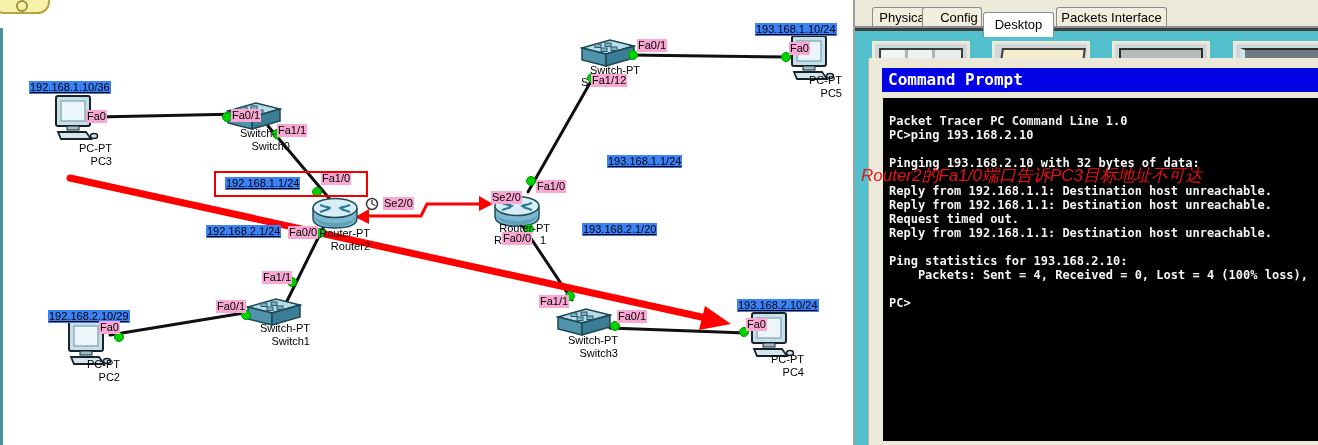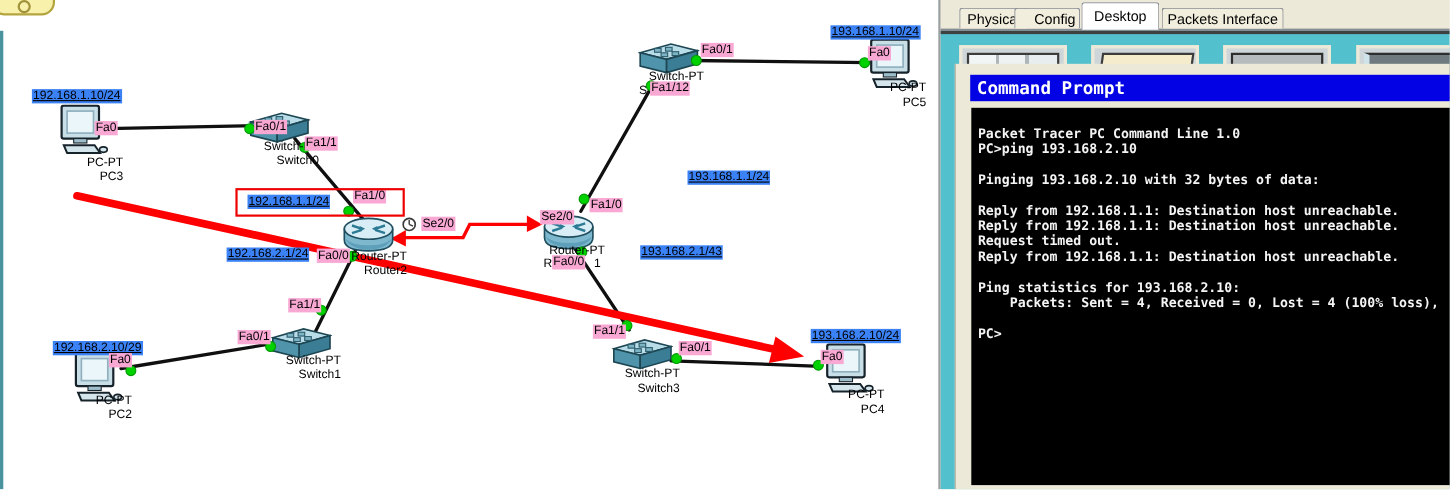--- a/index.html
+++ b/index.html
@@ -135,27 +135,27 @@
         <circle cx="633" cy="55" r="4.5"></circle>
         <circle cx="786" cy="57" r="4.5"></circle>
         <circle cx="531" cy="181" r="4.5"></circle>
         <circle cx="529" cy="229" r="4.5"></circle>
         <circle cx="570" cy="296" r="4.5"></circle>
         <circle cx="615" cy="326" r="4.5"></circle>
         <circle cx="744" cy="332" r="4.5"></circle>
       </g>
     </svg>
 
-    <div class="lbl ip z-labels" style="left:29px;top:81px;">192.168.1.10/24</div>
+    <div class="lbl ip z-labels" style="left:29px;top:81px;">192.168.1.10/36</div>
     <div class="lbl ip z-labels" style="left:225px;top:177px;">192.168.1.1/24</div>
     <div class="lbl ip z-labels" style="left:206px;top:225px;">192.168.2.1/24</div>
     <div class="lbl ip z-labels" style="left:48px;top:310px;">192.168.2.10/29</div>
     <div class="lbl ip z-labels" style="left:755px;top:23px;">193.168.1.10/24</div>
-    <div class="lbl ip z-labels" style="left:625px;top:155px;">193.168.1.1/24</div>
-    <div class="lbl ip z-labels" style="left:582px;top:223px;">193.168.2.1/43</div>
+    <div class="lbl ip z-labels" style="left:607px;top:155px;">193.168.1.1/24</div>
+    <div class="lbl ip z-labels" style="left:582px;top:223px;">193.168.2.1/20</div>
     <div class="lbl ip z-labels" style="left:737px;top:299px;">193.168.2.10/24</div>
 
     <div class="lbl port z-labels" style="left:86px;top:110px;">Fa0</div>
     <div class="lbl port z-labels" style="left:231px;top:109px;">Fa0/1</div>
     <div class="lbl port z-labels" style="left:277px;top:124px;">Fa1/1</div>
     <div class="lbl port z-labels" style="left:321px;top:172px;">Fa1/0</div>
     <div class="lbl port z-labels" style="left:383px;top:197px;">Se2/0</div>
     <div class="lbl port z-labels" style="left:288px;top:226px;">Fa0/0</div>
     <div class="lbl port z-labels" style="left:262px;top:271px;">Fa1/1</div>
     <div class="lbl port z-labels" style="left:216px;top:300px;">Fa0/1</div>
@@ -217,21 +217,21 @@
     <div id="note-icon">
         <div class="ring"></div>
       </div>
   </div>
 
   <div id="panel">
     <div id="tabbar">
       <div id="tabbar-base"></div>
       <div class="tab" style="left:17px;width:63px;">Physical</div>
       <div class="tab" style="left:67px;width:60px;padding-left:14px;">Config</div>
-      <div class="tab active" style="left:128px;width:71px;">Desktop</div>
+      <div class="tab active" style="left:128px;width:71px;margin-top:10px;">Desktop</div>
       <div class="tab" style="left:201px;width:111px;">Packets Interface</div>
     </div>
     <div id="desktop-area">
       <div class="dicon" style="left:17px;">
         <div class="inner" style="background:linear-gradient(90deg,#f2f5f6 0 30%,#aeb6ba 30% 34%,#eef2f3 34% 64%,#aeb6ba 64% 68%,#e8eef0 68%);border:2px solid #3c3c3c;"></div>
       </div>
       <div class="dicon" style="left:137px;">
         <div class="inner" style="background:linear-gradient(160deg,#f4eccb 0 55%,#d8cfa8 55%);border:2px solid #3c3c3c;transform:skewX(-8deg);"></div>
       </div>
       <div class="dicon" style="left:257px;">
@@ -258,14 +258,15 @@
 Request timed out.
 Reply from 192.168.1.1: Destination host unreachable.
 
 Ping statistics for 193.168.2.10:
     Packets: Sent = 4, Received = 0, Lost = 4 (100% loss),
 
 PC&gt;</pre>
     </div>
   </div>
 
+  <div id="callout">Router2的Fa1/0端口告诉PC3目标地址不可达</div>
 
 </div>
 
 </body></html>

